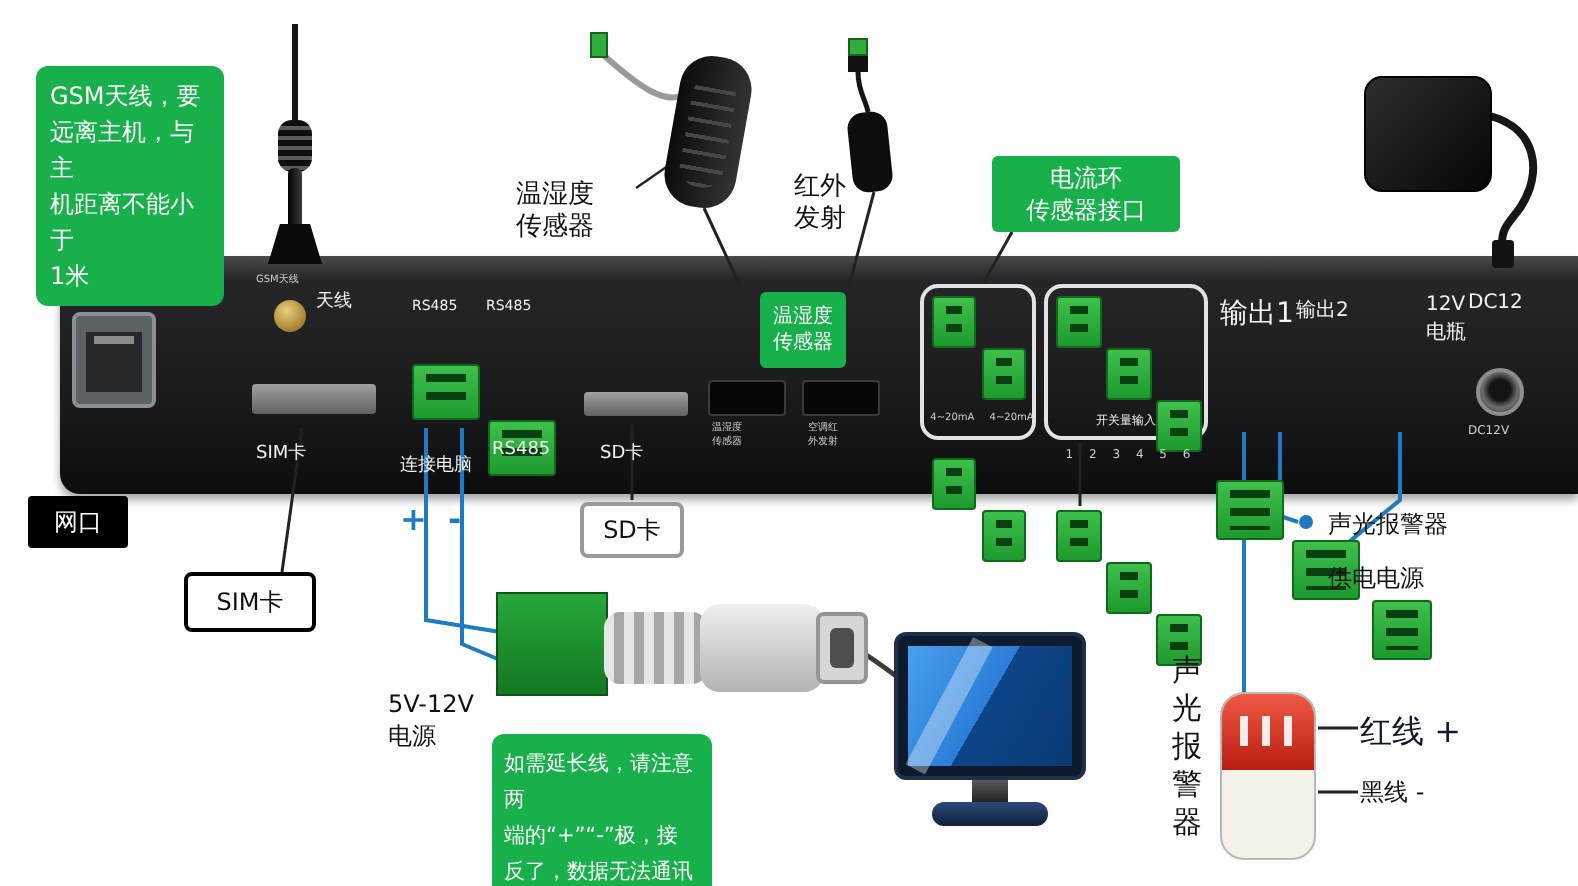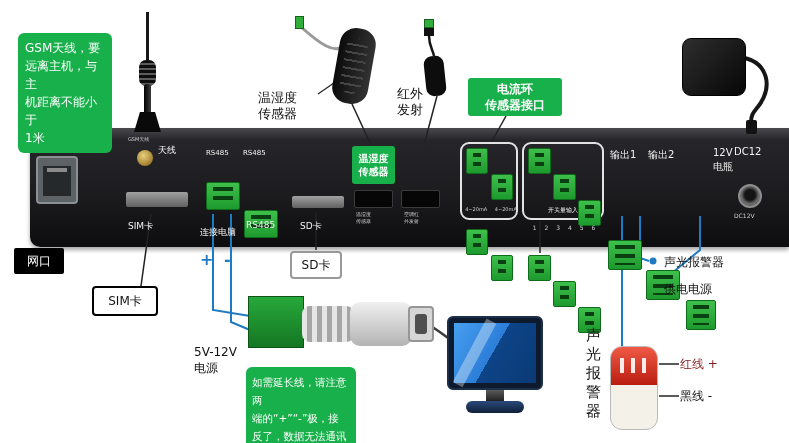--- a/index.html
+++ b/index.html
@@ -10,22 +10,22 @@
   .z1 { z-index:1; } .z2 { z-index:2; } .z3 { z-index:3; }
 
   
   .panel { left:30px; top:128px; width:759px; height:119px;
     background:linear-gradient(180deg,#4a4a4e 0%,#26262a 10%,#1c1c1f 55%,#0d0d0f 100%);
     border-radius:10px 0 0 10px; box-shadow:0 3px 4px rgba(0,0,0,.35); }
 
   
   .greenbox { background:#17B04A; color:#fff; border-radius:6px; }
   .note { padding:6px 7px; font-size:12px; line-height:1.5; }
-  .panel-green { border-radius:3px; font-size:10px; line-height:1.35; font-weight:bold;
-    display:flex; align-items:center; justify-content:center; text-align:center; }
+  .panel-green { border-radius:3px; font-size:10px; line-height:1.35; font-weight:normal;
+    display:flex; align-items:center; justify-content:center; text-align:center;margin-left:28px; }
 
   
   .term { background:linear-gradient(180deg,#3ec04b,#1d9a2e); border:1px solid #0d6b1a;
     border-radius:2px; position:relative; }
   .term::after { content:""; position:absolute; inset:4px 6px;
     background:repeating-linear-gradient(180deg,#0a3f12 0 4px,rgba(0,0,0,0) 4px 9px); }
 
   .group-outline { border:2px solid #e3e3e3; border-radius:9px; background:transparent; }
 
   .wlabel { color:#f2f2f2; }
@@ -187,21 +187,21 @@
     <div class="abs term" style="left:4px;top:4px;width:23px;height:26px;"></div>
     <div class="abs term" style="left:29px;top:4px;width:23px;height:26px;"></div>
     <div class="abs term" style="left:54px;top:4px;width:23px;height:26px;"></div>
     <div class="abs term" style="left:4px;top:33px;width:23px;height:26px;"></div>
     <div class="abs term" style="left:29px;top:33px;width:23px;height:26px;"></div>
     <div class="abs term" style="left:54px;top:33px;width:23px;height:26px;"></div>
     <div class="abs wlabel" style="left:0;top:62px;width:78px;font-size:6px;text-align:center;">开关量输入</div>
   </div>
   <div class="abs tiny ws6 z3" style="left:524px;top:224px;width:80px;font-size:6px;text-align:center;">1 2 3 4 5 6</div>
 
-  <div class="abs wlabel z3" style="left:610px;top:148px;font-size:10px;">输出1</div>
+  <div class="abs wlabel z3" style="left:610px;top:148px;font-size:14px;">输出1</div>
   <div class="abs wlabel z3" style="left:648px;top:148px;font-size:10px;">输出2</div>
   <div class="abs term z3" style="left:608px;top:184px;width:34px;height:30px;"></div>
   <div class="abs term z3" style="left:646px;top:184px;width:34px;height:30px;"></div>
   <div class="abs term z3" style="left:686px;top:184px;width:30px;height:30px;"></div>
   <div class="abs wlabel pre z3" style="left:700px;top:146px;font-size:10px;line-height:1.4;margin-left:13px;">12V
 电瓶</div>
   <div class="abs wlabel z3" style="left:734px;top:146px;font-size:10px;">DC12</div>
   <div class="abs dcjack z3" style="left:738px;top:184px;width:24px;height:24px;"></div>
   <div class="abs tiny z3" style="left:734px;top:212px;font-size:6px;">DC12V</div>
 
@@ -249,16 +249,16 @@
 反了，数据无法通讯</div>
 
   <div class="abs pre z3" style="left:586px;top:326px;font-size:15px;color:#111;line-height:19px;text-align:center;">声
 光
 报
 警
 器</div>
   <div class="abs alarm z3" style="left:610px;top:346px;width:48px;height:84px;">
     <div class="alarm-top"></div>
   </div>
-  <div class="abs z3" style="left:680px;top:356px;font-size:12px;color:#7f1d1d;">红线 +</div>
+  <div class="abs z3" style="left:680px;top:356px;font-size:16px;color:#0f172a;">红线 +</div>
   <div class="abs z3" style="left:680px;top:388px;font-size:12px;color:#111;">黑线 -</div>
 
 </div>
 
 </body></html>

